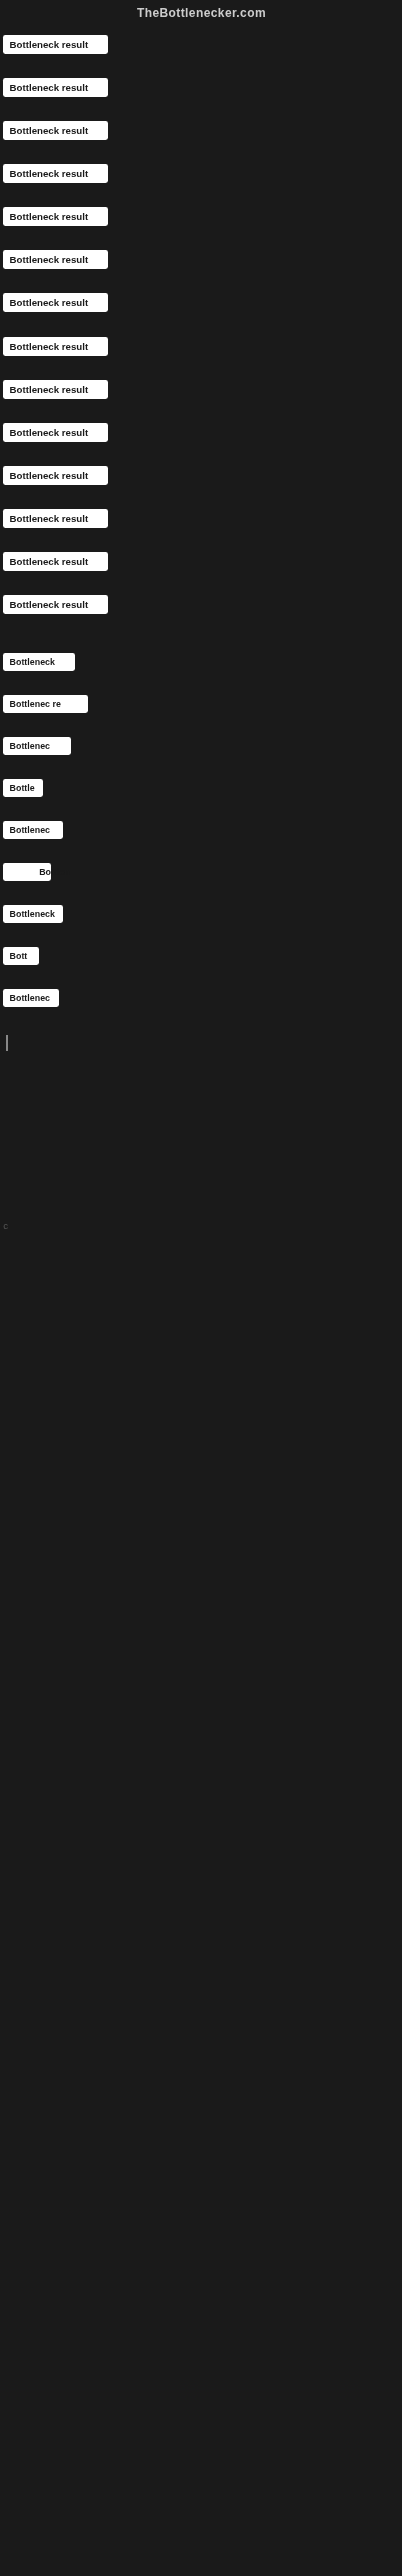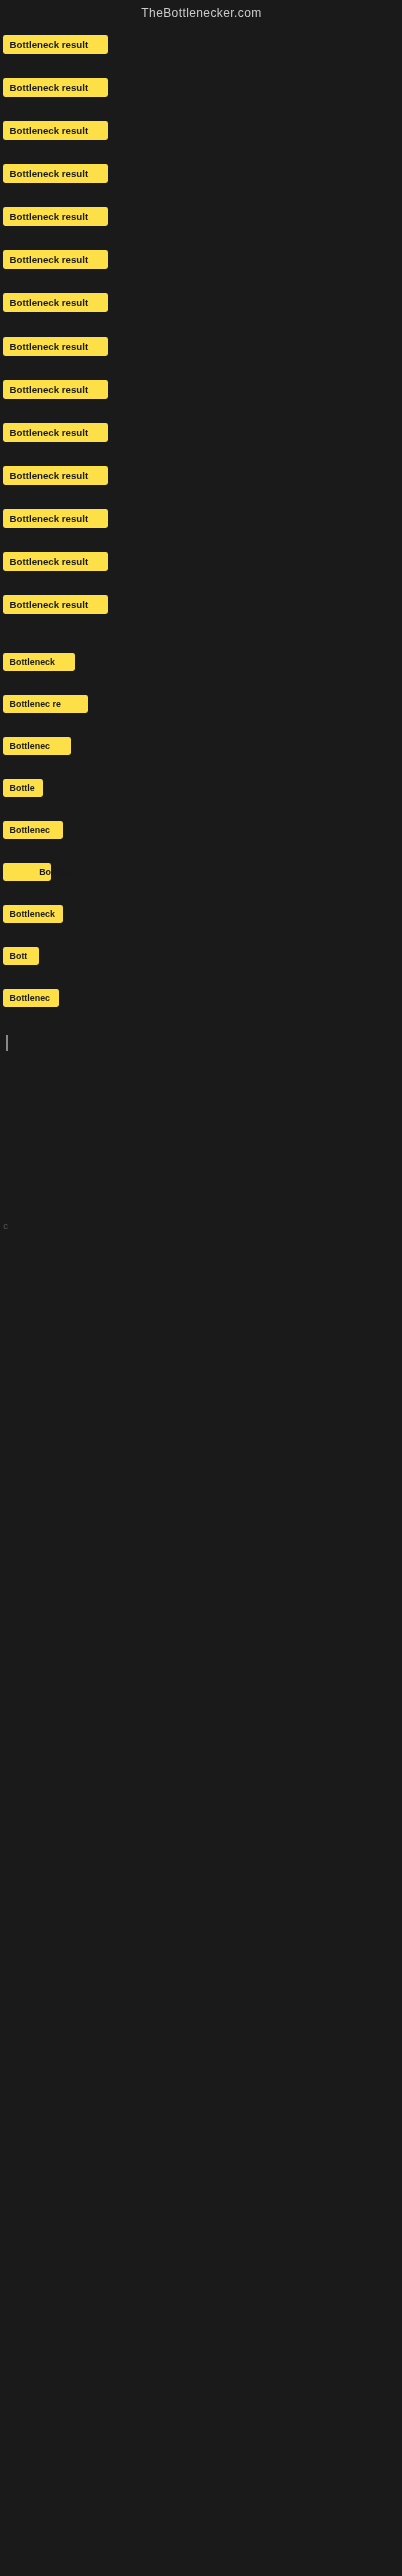--- a/index.html
+++ b/index.html
@@ -14,33 +14,33 @@
       background-color: #1a1a1a;
       font-family: Arial, sans-serif;
       position: relative;
     }
 
     .site-header {
       text-align: center;
       padding: 6.4px 0 9.7px 0;
       color: #cccccc;
       font-size: 12px;
-      font-weight: normal;
+      font-weight: bold;
       letter-spacing: 0.4px;
     }
 
     .bottleneck-item {
       display: flex;
       align-items: center;
       margin-bottom: 0;
       padding: 4.8px 0 4.8px 3.2px;
     }
 
     .bottleneck-badge {
-      background-color: #fde047;
+      background-color: #ffffff;
       color: #1a1a1a;
       font-size: 9.7px;
       font-weight: bold;
       padding: 4px 6.4px;
       border-radius: 2.4px;
       white-space: nowrap;
       display: inline-block;
     }
 
     .separator {

